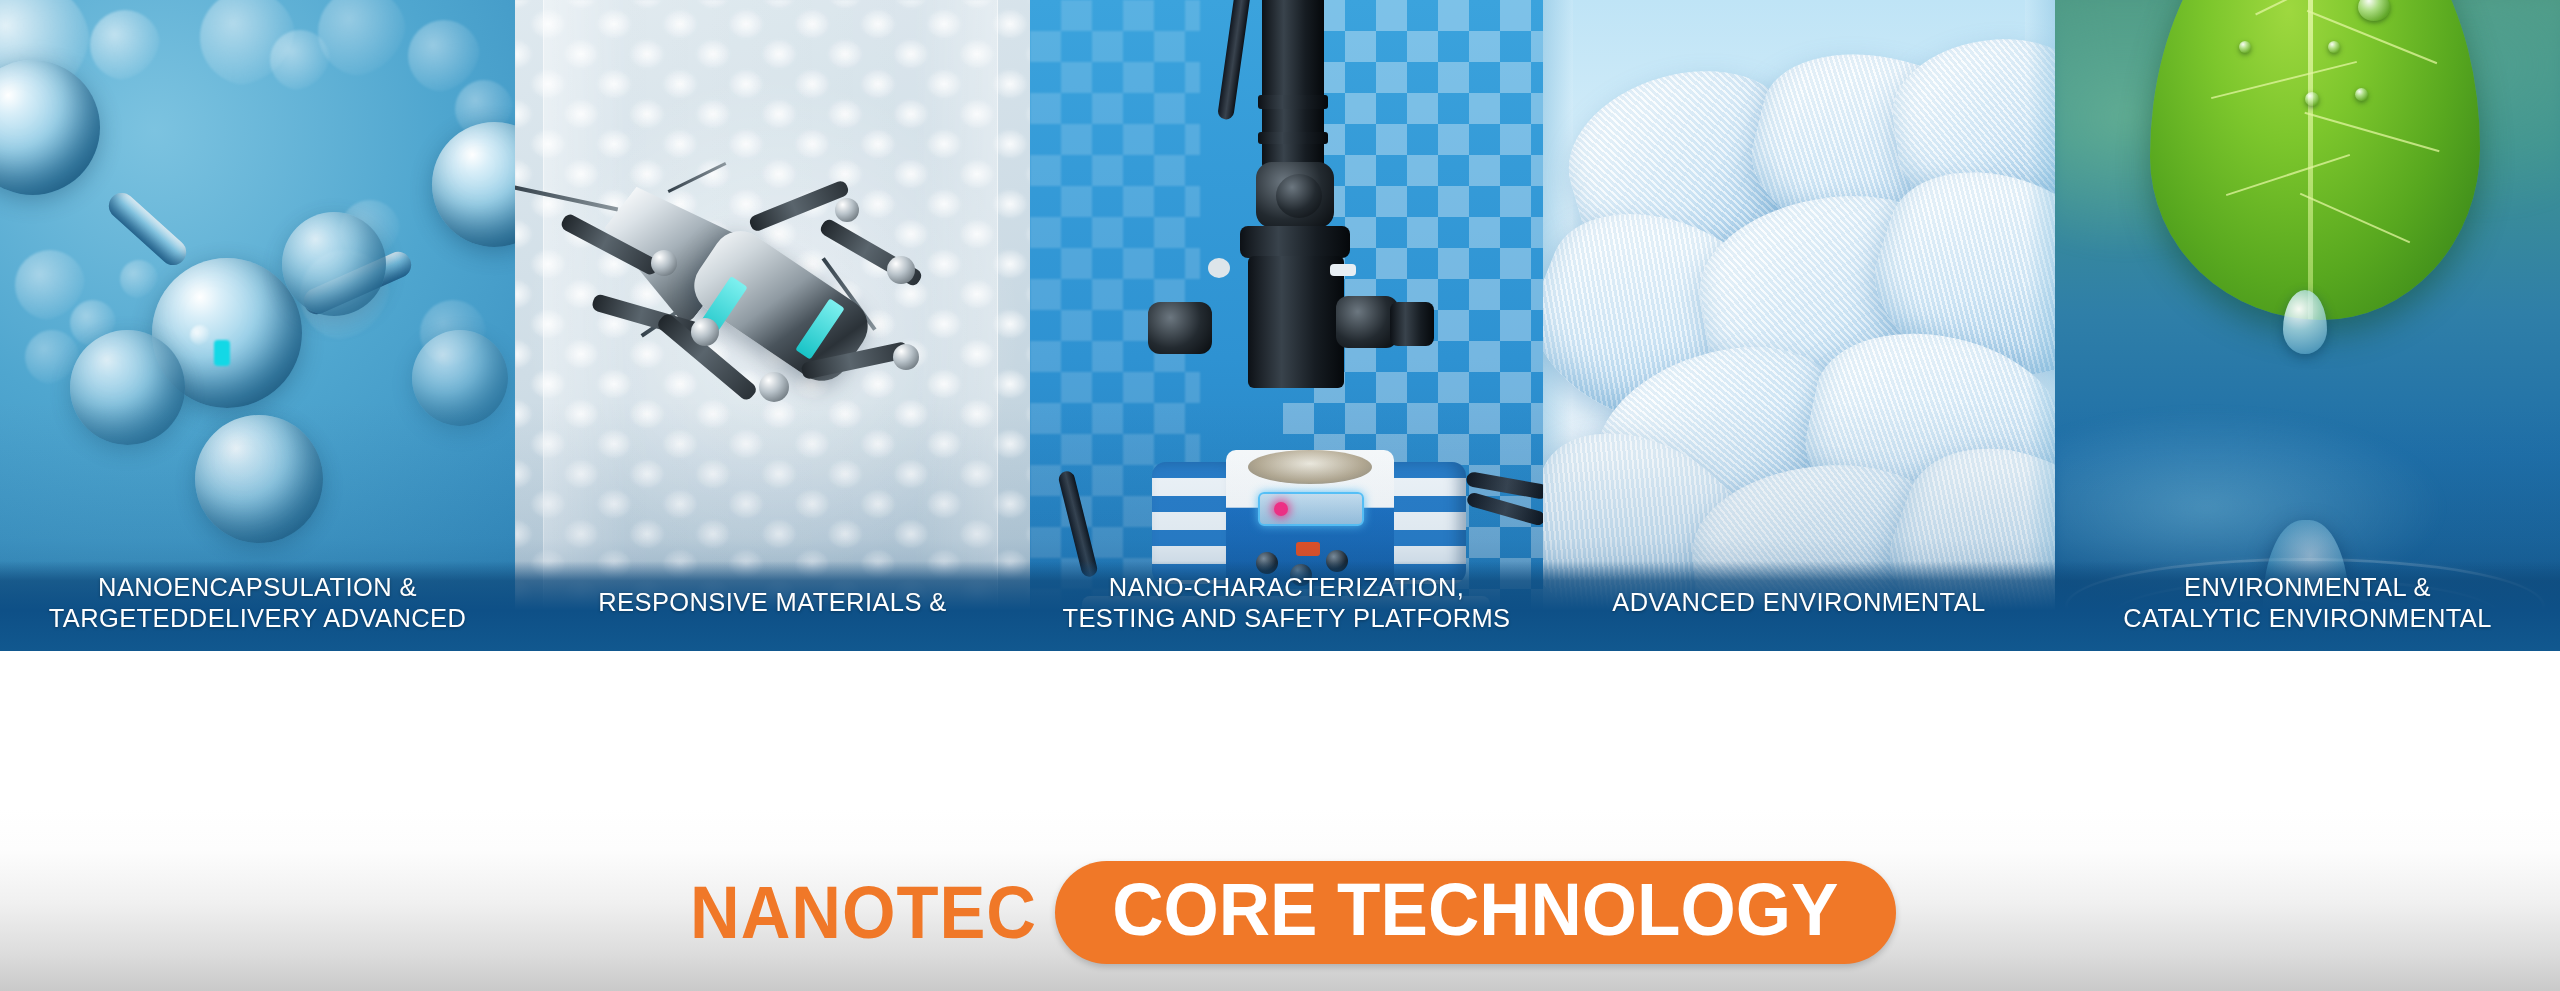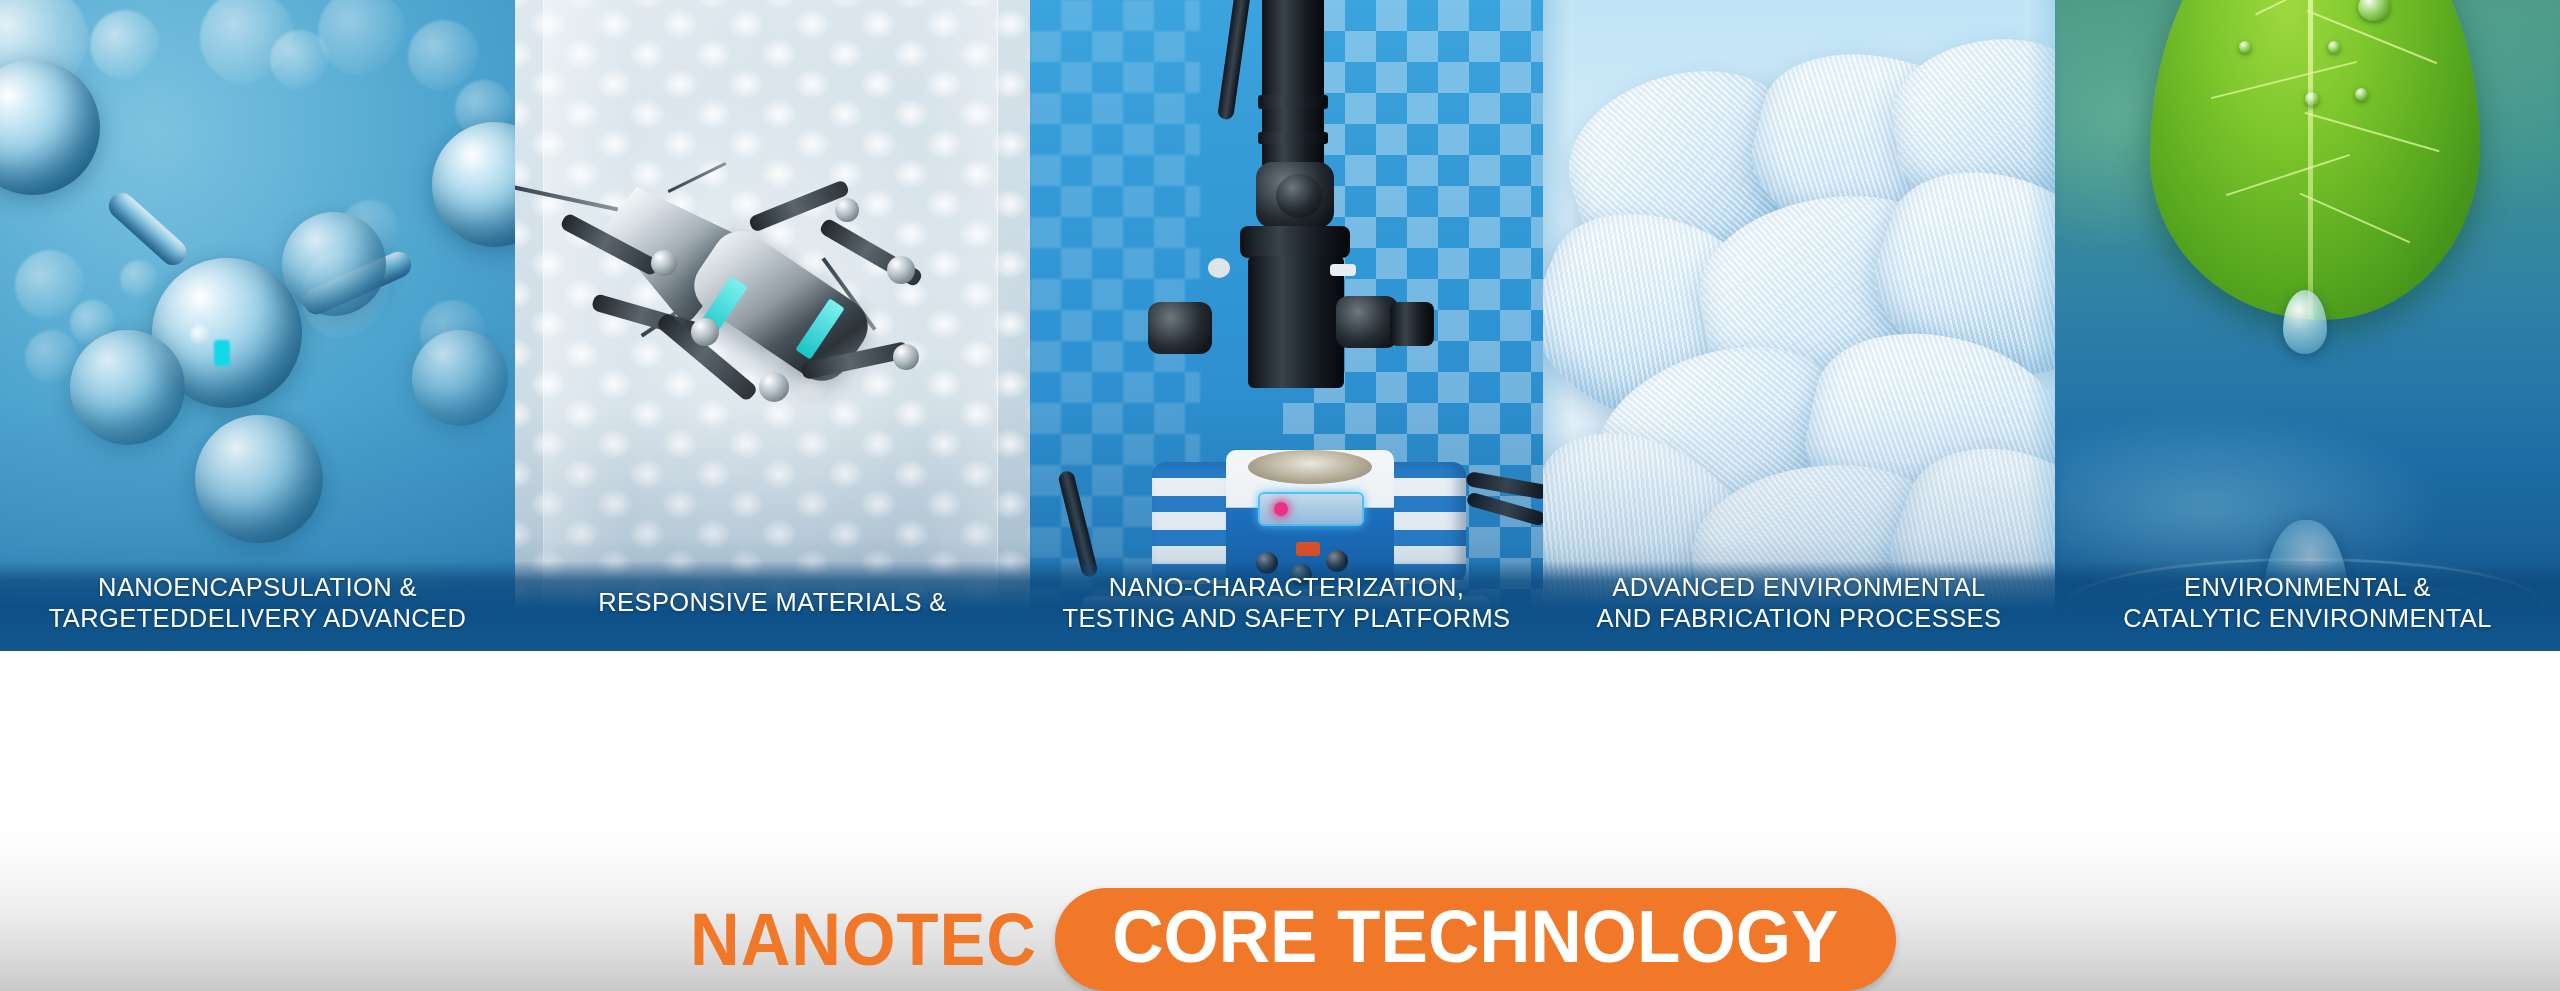--- a/index.html
+++ b/index.html
@@ -132,21 +132,21 @@
         padding:0 8px 6px; }
   .label-bar .ln { color:#fff; font-size:25.5px; letter-spacing:.4px; line-height:1.14;
         white-space:nowrap; text-align:center; text-shadow:0 1px 3px rgba(0,0,0,.35); }
   .panel-veil { position:absolute; left:0; bottom:0; width:100%; height:250px;
         background:linear-gradient(180deg, rgba(12,70,120,0) 0%, rgba(12,70,120,.10) 55%, rgba(12,70,120,.45) 100%);
         pointer-events:none; }
 
   
   #banner { position:absolute; left:0; top:808px; width:2560px; height:183px;
         background:linear-gradient(180deg,#ffffff 0%,#fdfdfd 22%,#f0f0f0 52%,#dcdcdc 80%,#c9c9c9 100%);
-        display:flex; align-items:flex-end; justify-content:center; }
+        display:flex; align-items:center; justify-content:center; }
   #banner-inner { display:flex; align-items:center; gap:0; margin-top:26px; }
   #brand-word { color:#F07828; font-size:74px; font-weight:bold; letter-spacing:1px;
         font-family:"Liberation Sans", sans-serif; transform:scaleX(.93); transform-origin:right center; }
   #core-pill { background:#F07828; border-radius:60px; padding:6px 42px 12px; margin-left:18px;
         box-shadow:0 3px 6px rgba(0,0,0,.18); }
   #core-text { color:#ffffff; font-size:74px; font-weight:bold; letter-spacing:0px;
         font-family:"Liberation Sans", sans-serif; transform:scaleX(.96); display:inline-block; }
 </style>
 </head>
 <body>
@@ -279,21 +279,20 @@
       <div class="weave" style="left:58px;top:352px;width:250px;height:200px;transform:rotate(-18deg);"></div>
       <div class="weave" style="left:266px;top:336px;width:250px;height:200px;transform:rotate(12deg);"></div>
       <div class="weave" style="left:-20px;top:440px;width:220px;height:190px;transform:rotate(26deg);"></div>
       <div class="weave" style="left:152px;top:466px;width:260px;height:200px;transform:rotate(-6deg);"></div>
       <div class="weave" style="left:352px;top:452px;width:220px;height:200px;transform:rotate(20deg);"></div>
       <div class="side" style="right:0;background:linear-gradient(270deg, rgba(140,195,225,.45), rgba(255,255,255,.1));"></div>
 
       <div class="panel-veil"></div>
       <div class="label-bar">
         <div class="ln">ADVANCED ENVIRONMENTAL</div>
-        <div class="ln">AND FABRICATION PROCESSES</div>
       </div>
     </div>
 
     <div class="panel p5">
       <div class="blur-bg"></div>
 
       <div class="leaf">
         <div class="midrib"></div>
         <div class="vein" style="left:30%;top:22%;width:130px;height:2px;transform:rotate(-26deg);"></div>
         <div class="vein" style="left:46%;top:34%;width:140px;height:2px;transform:rotate(22deg);"></div>

